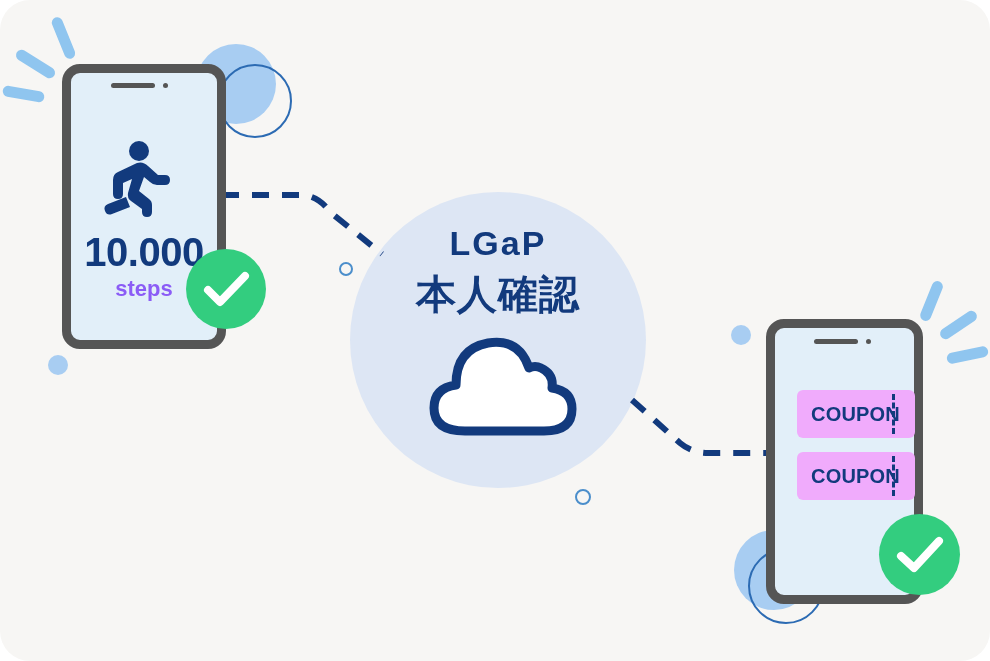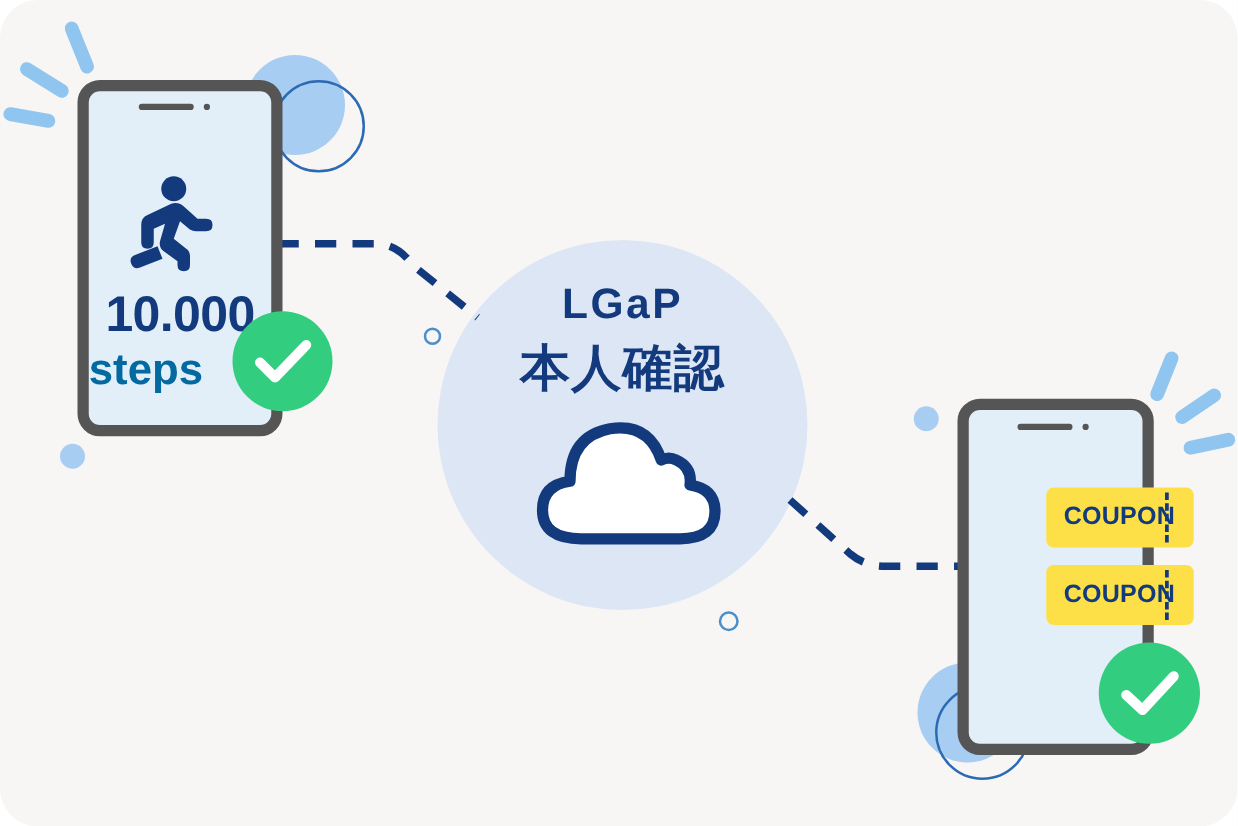--- a/index.html
+++ b/index.html
@@ -91,23 +91,24 @@
     position: absolute;
     color: #123a7d;
     font-size: 40px;
     font-weight: bold;
     letter-spacing: -0.5px;
     text-align: center;
     white-space: nowrap;
   }
   .steps-label {
     position: absolute;
-    color: #0369a1;
-    font-size: 35px;
-    font-weight: bold;
+    color: #8b5cf6;
+    font-size: 22px;
+    font-weight: bold;
+    text-align: center;
     white-space: nowrap;
   }
 
   
   .check-badge {
     position: absolute;
     border-radius: 50%;
     background: #33cd7f;
   }
 
@@ -129,24 +130,23 @@
     font-weight: bold;
     letter-spacing: 0.5px;
     text-align: center;
     width: 100%;
     white-space: nowrap;
   }
 
   
   .coupon {
     position: absolute;
-    background: #fde047;
+    background: #f0abfc;
     border-radius: 6px;
     box-sizing: border-box;
-    margin-left: 40px;
   }
   .coupon-text {
     position: absolute;
     left: 14px;
     top: 50%;
     transform: translateY(-50%);
     color: #123a7d;
     font-size: 20px;
     font-weight: bold;
     letter-spacing: 0.2px;

